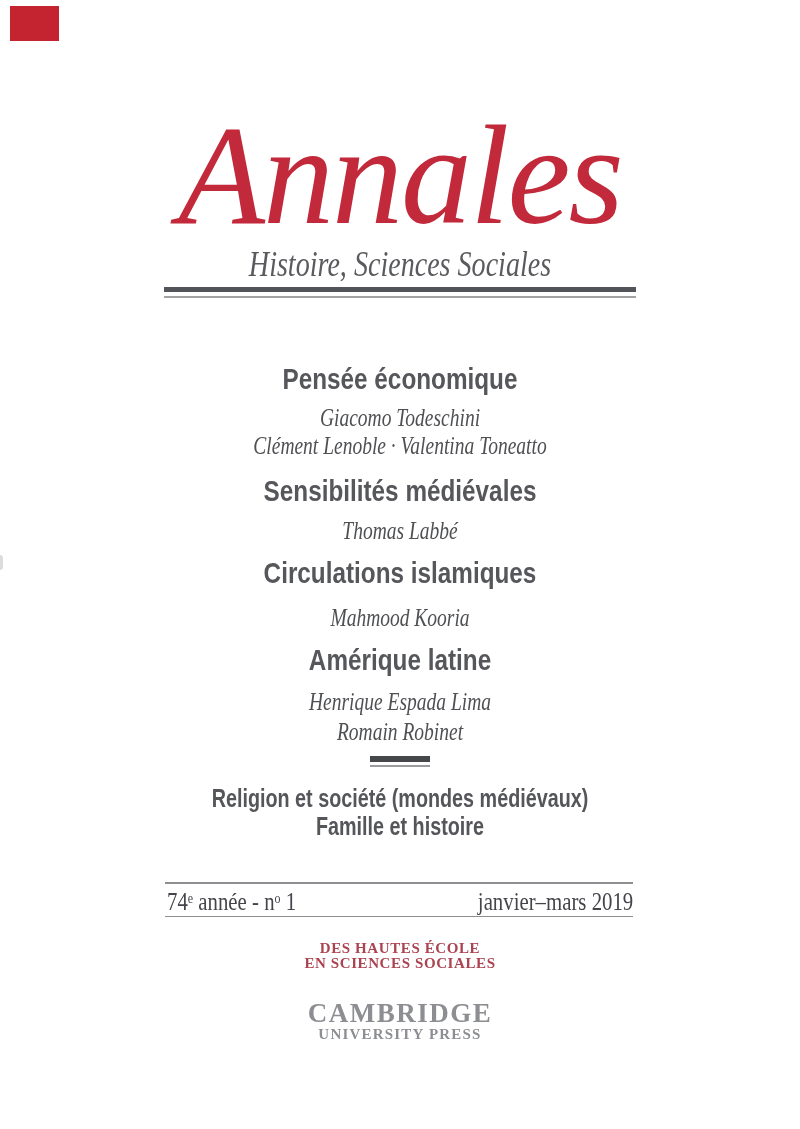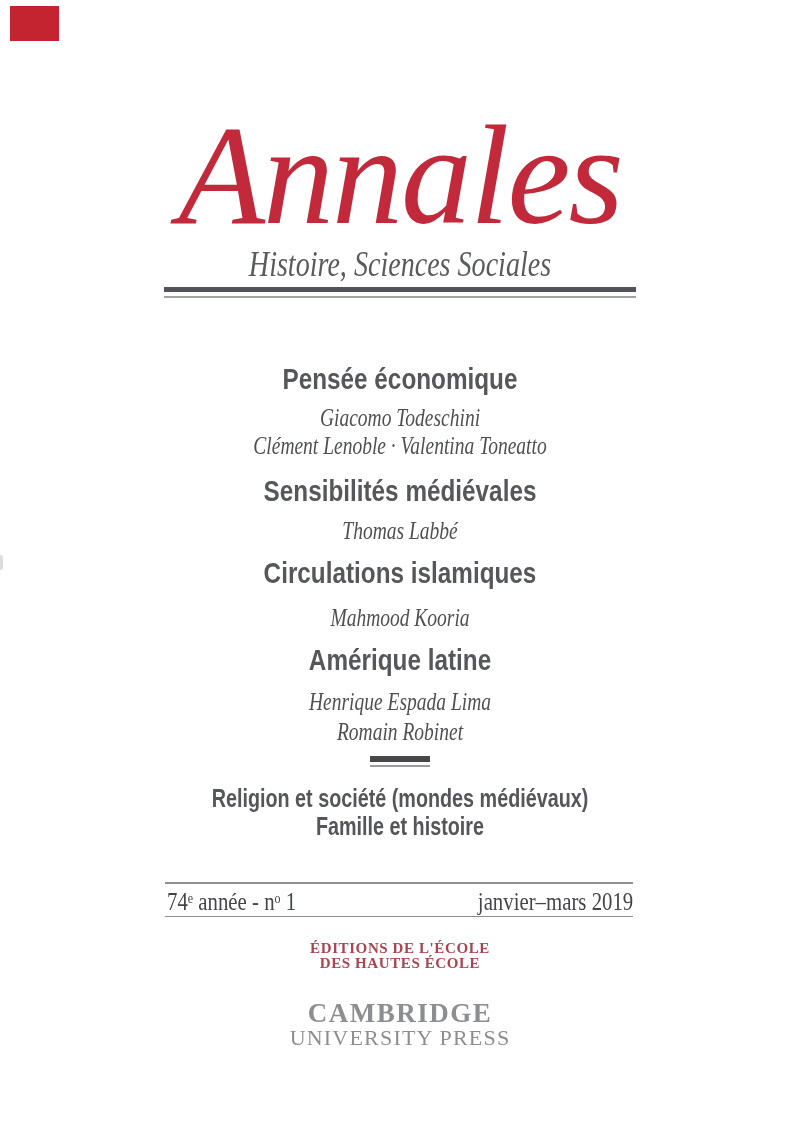--- a/index.html
+++ b/index.html
@@ -122,22 +122,22 @@
   }
   .cambridge-word {
     top: 1000px;
     font-size: 27px;
     font-weight: bold;
     letter-spacing: 1.5px;
     color: #8c8e92;
   }
   .cambridge-press {
     top: 1027px;
-    font-size: 22px;
-    font-weight: normal;
+    font-size: 15px;
+    font-weight: bold;
     letter-spacing: 1.2px;
     color: #8c8e92;
   }
 </style>
 </head>
 <body>
 
 <div class="cover">
 
   <div class="abs corner-mark"></div>
@@ -168,20 +168,20 @@
 
   <div class="line rubric sx76" style="top:785px">Religion et société (mondes médiévaux)</div>
   <div class="line rubric sx76" style="top:813px">Famille et histoire</div>
 
   <div class="abs band-rule band-rule-top"></div>
   <div class="abs issue-text issue-left"><span>74</span><span class="sup">e</span><span> année - n</span><span class="sup">o</span><span> 1</span></div>
   <div class="abs issue-text issue-right">janvier–mars 2019</div>
   <div class="abs band-rule band-rule-bottom"></div>
 
   <div class="line ehess">
-    <div>ÉDITIONS DE L'ÉCOLE</div>
     <div>DES HAUTES ÉCOLE</div>
+    <div>EN SCIENCES SOCIALES</div>
   </div>
 
   <div class="line cambridge-word">CAMBRIDGE</div>
   <div class="line cambridge-press">UNIVERSITY PRESS</div>
 
 </div>
 
 </body></html>

